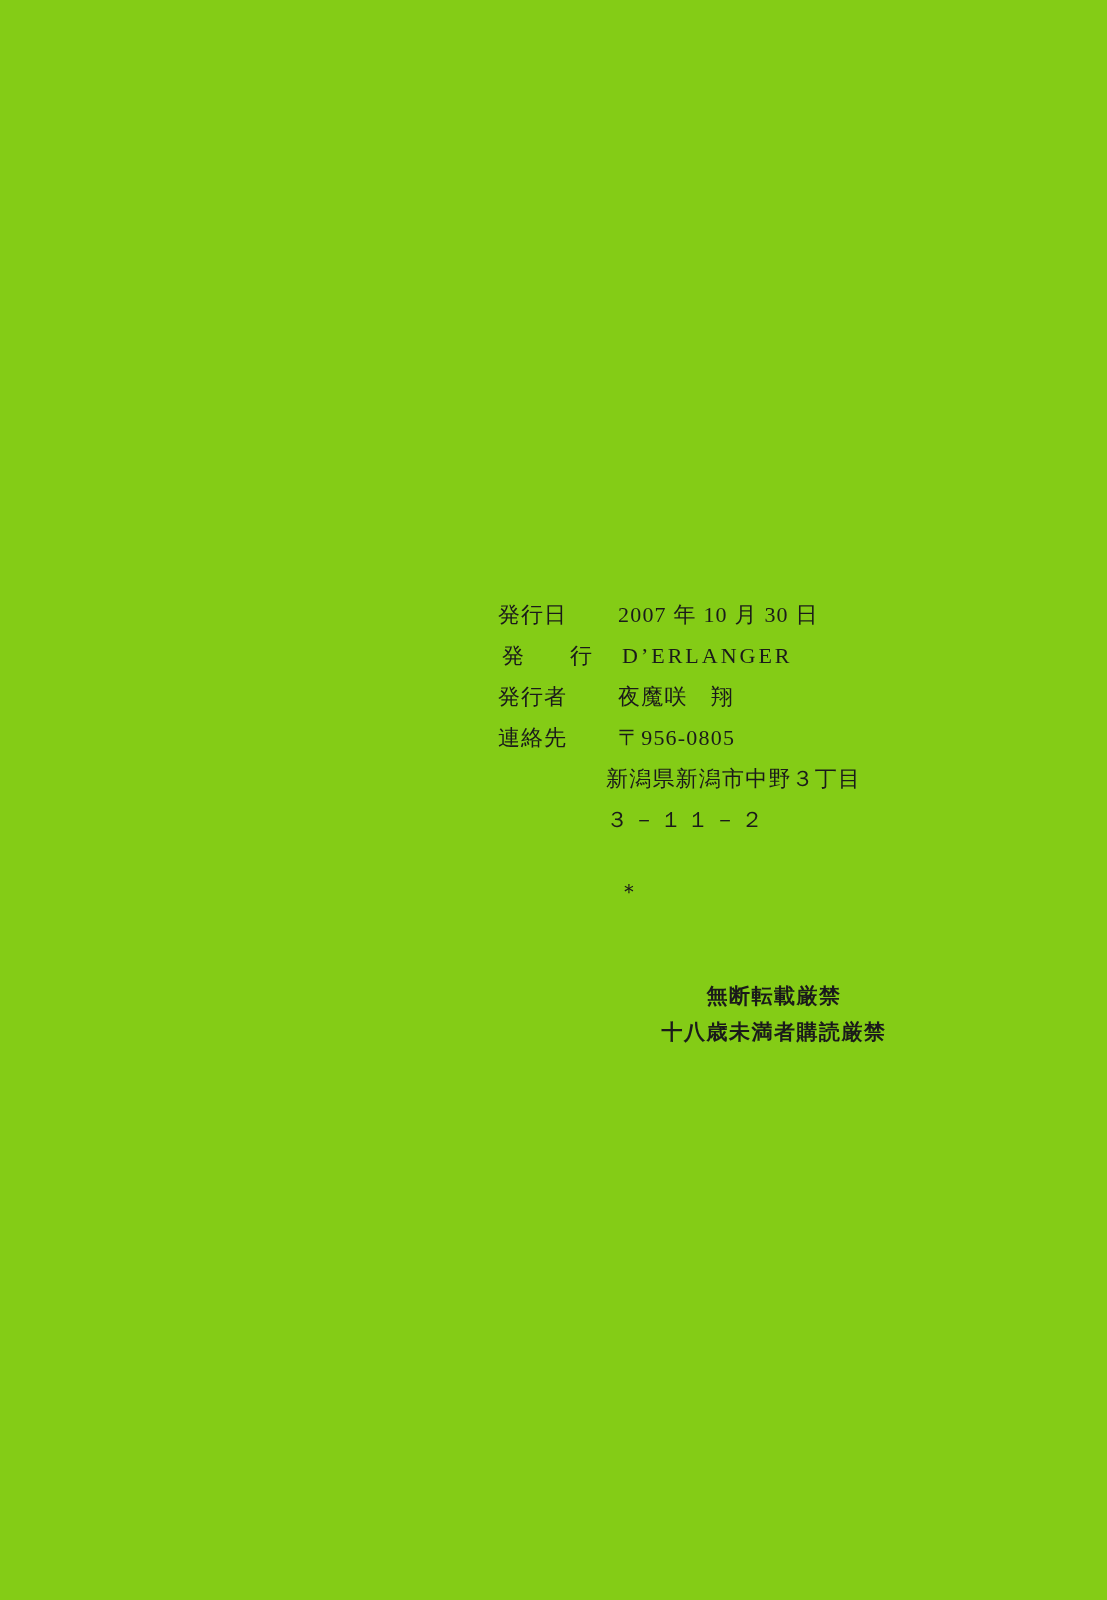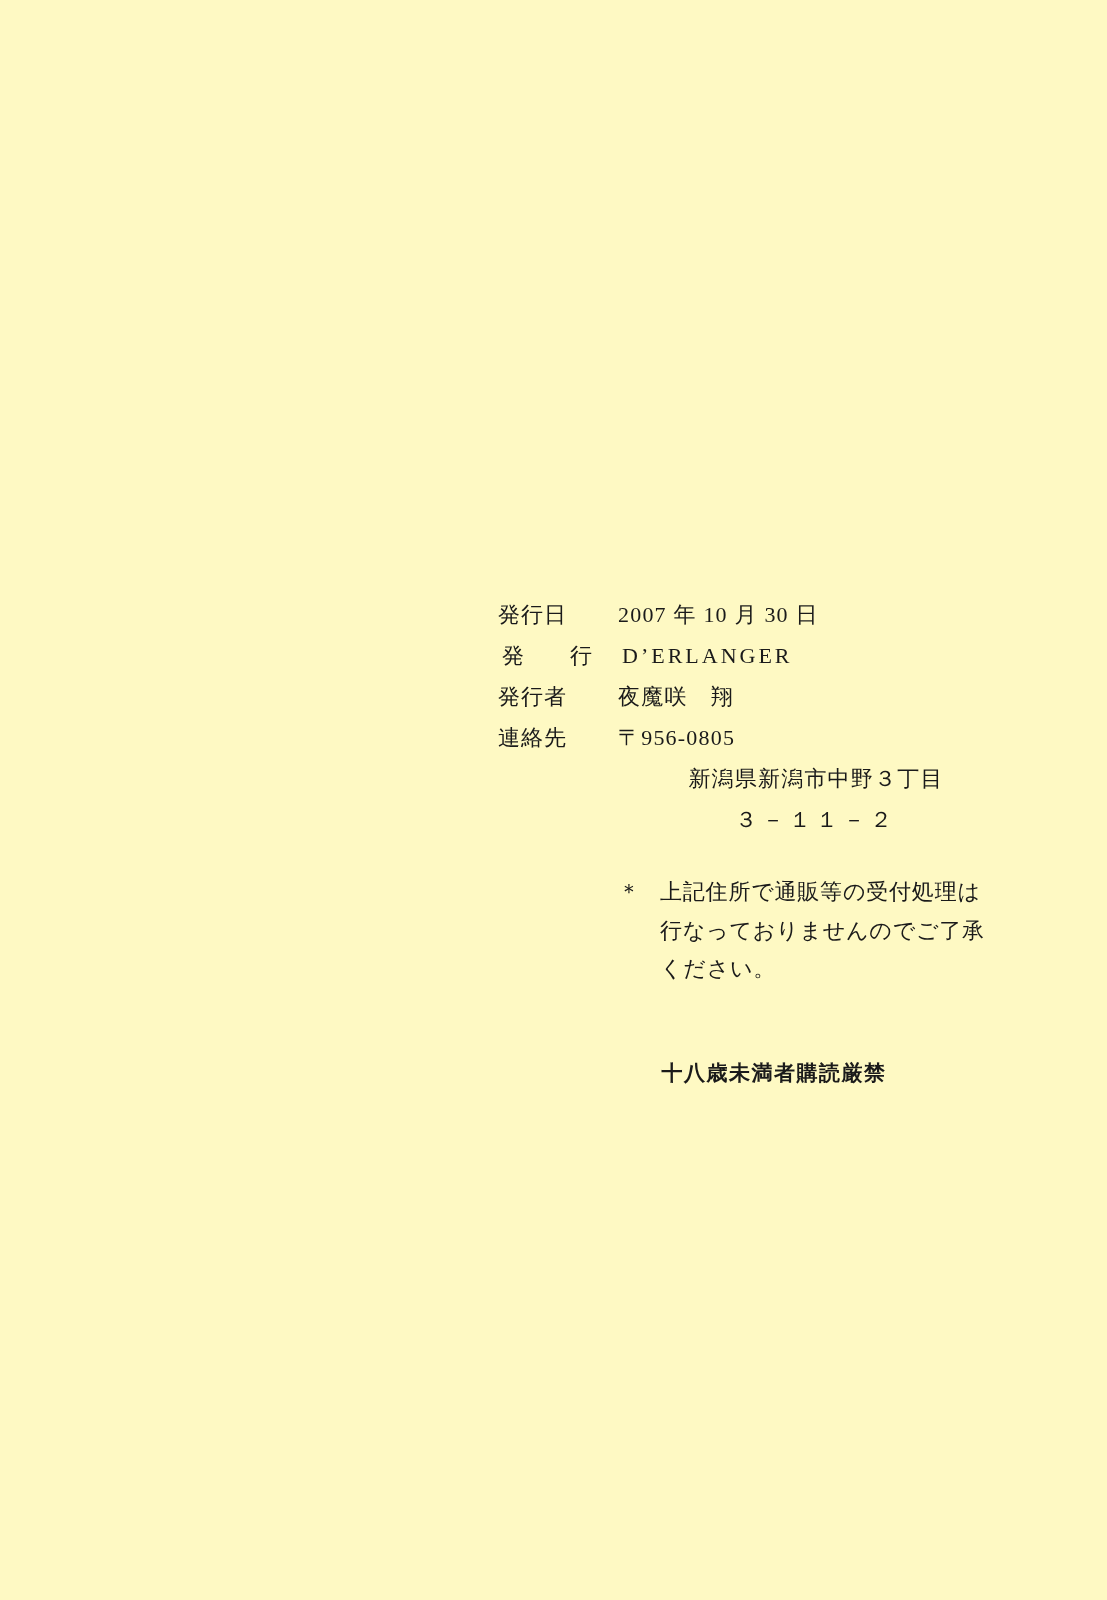--- a/index.html
+++ b/index.html
@@ -12,21 +12,21 @@
     background: #ffffff;
     font-family: "Liberation Serif", serif;
     color: #1a1a1a;
     position: relative;
     overflow: hidden;
   }
 
   .page {
     position: absolute;
     inset: 0;
-    background: #fef9c3;
+    background: #84cc16;
   }
 
   .colophon {
     position: absolute;
     left: 0;
     top: 600px;
     width: 1107px;
   }
 
   .colophon-inner {
@@ -59,24 +59,23 @@
     white-space: nowrap;
   }
 
   .info-value.wide {
     letter-spacing: 3px;
   }
 
   .addr-line {
     font-size: 22px;
     letter-spacing: 1.2px;
-    margin-left: 76px;
+    margin-left: 108px;
     margin-bottom: 11px;
     white-space: nowrap;
-    text-align: center;
   }
 
   .addr-line.digits {
     letter-spacing: 5px;
   }
 
   .addr-line.brand {
     letter-spacing: 3px;
   }
 
@@ -145,28 +144,24 @@
       <div class="info-row">
         <div class="info-label">連絡先</div>
         <div class="info-value">〒956-0805</div>
       </div>
 
       <div class="addr-line">新潟県新潟市中野３丁目</div>
       <div class="addr-line digits">３－１１－２</div>
 
       <div class="note">
         <div class="note-mark">＊</div>
-        <div class="note-body">
-          <div>上記住所で通販等の受付処理は</div>
-          <div>行なっておりませんのでご了承</div>
-          <div>ください。</div>
-        </div>
       </div>
 
 
       <div class="footer-notices">
+        <div>無断転載厳禁</div>
         <div>十八歳未満者購読厳禁</div>
       </div>
 
     </div>
   </div>
 
 </div>
 
 </body></html>

